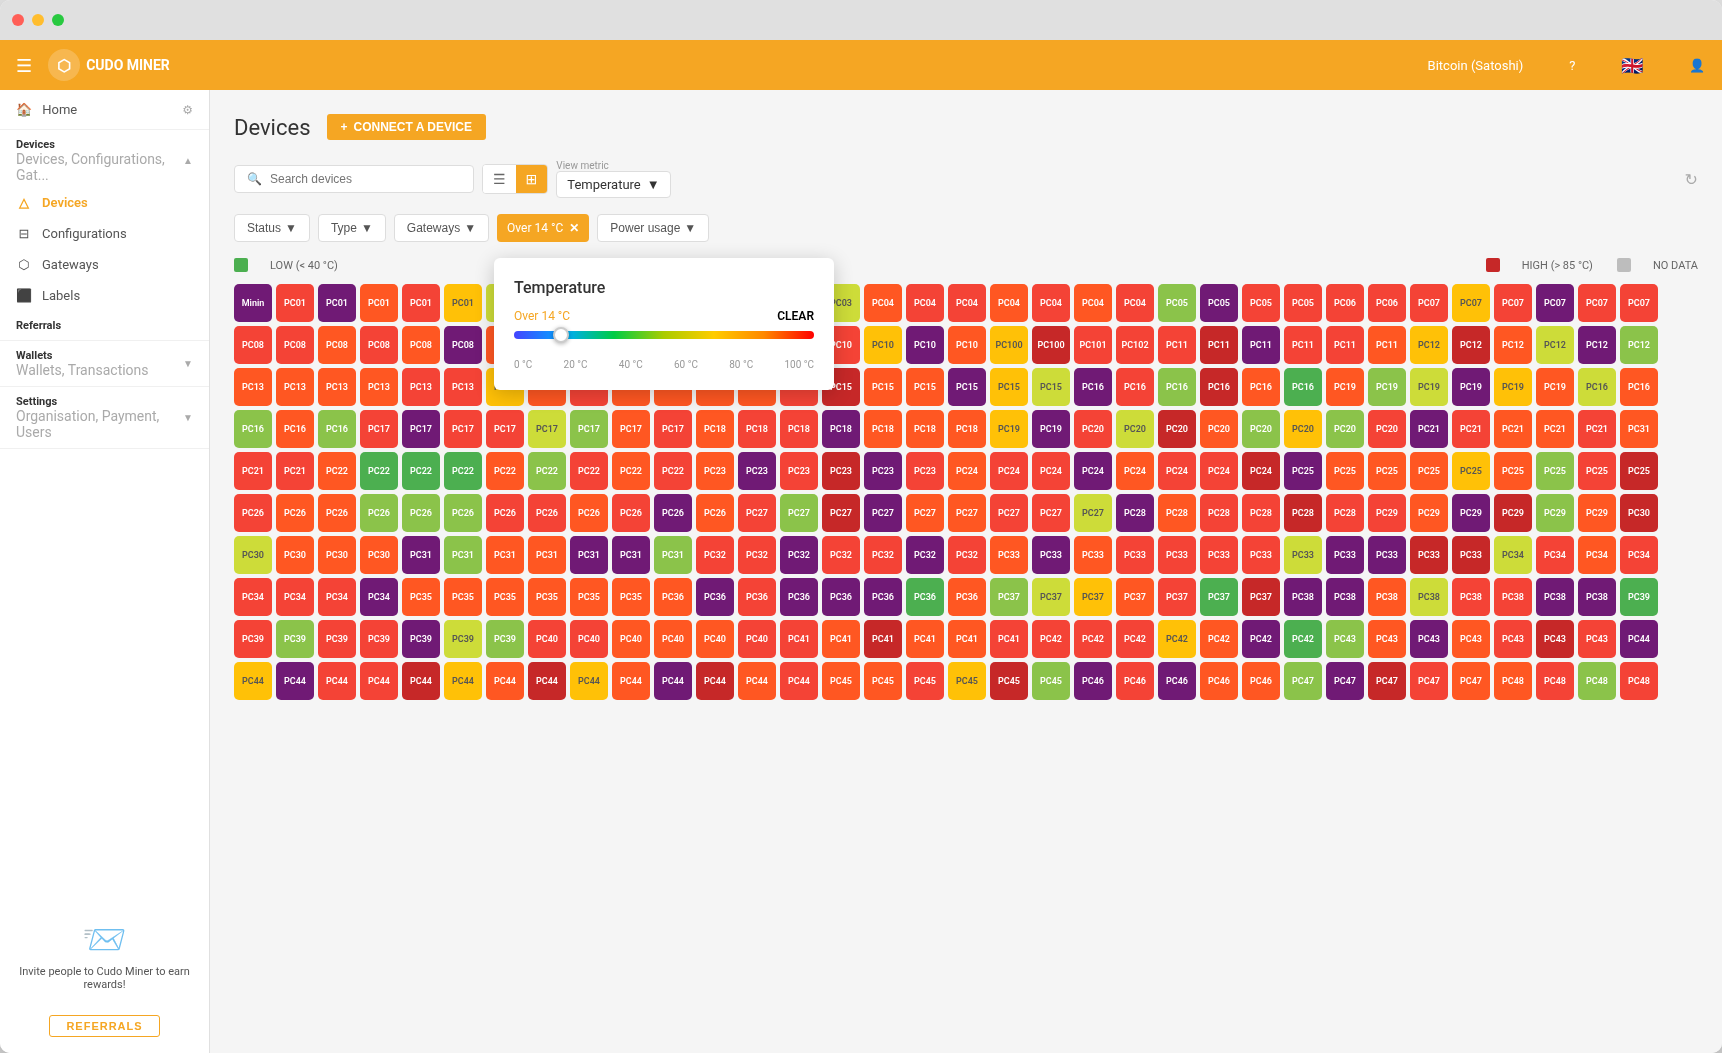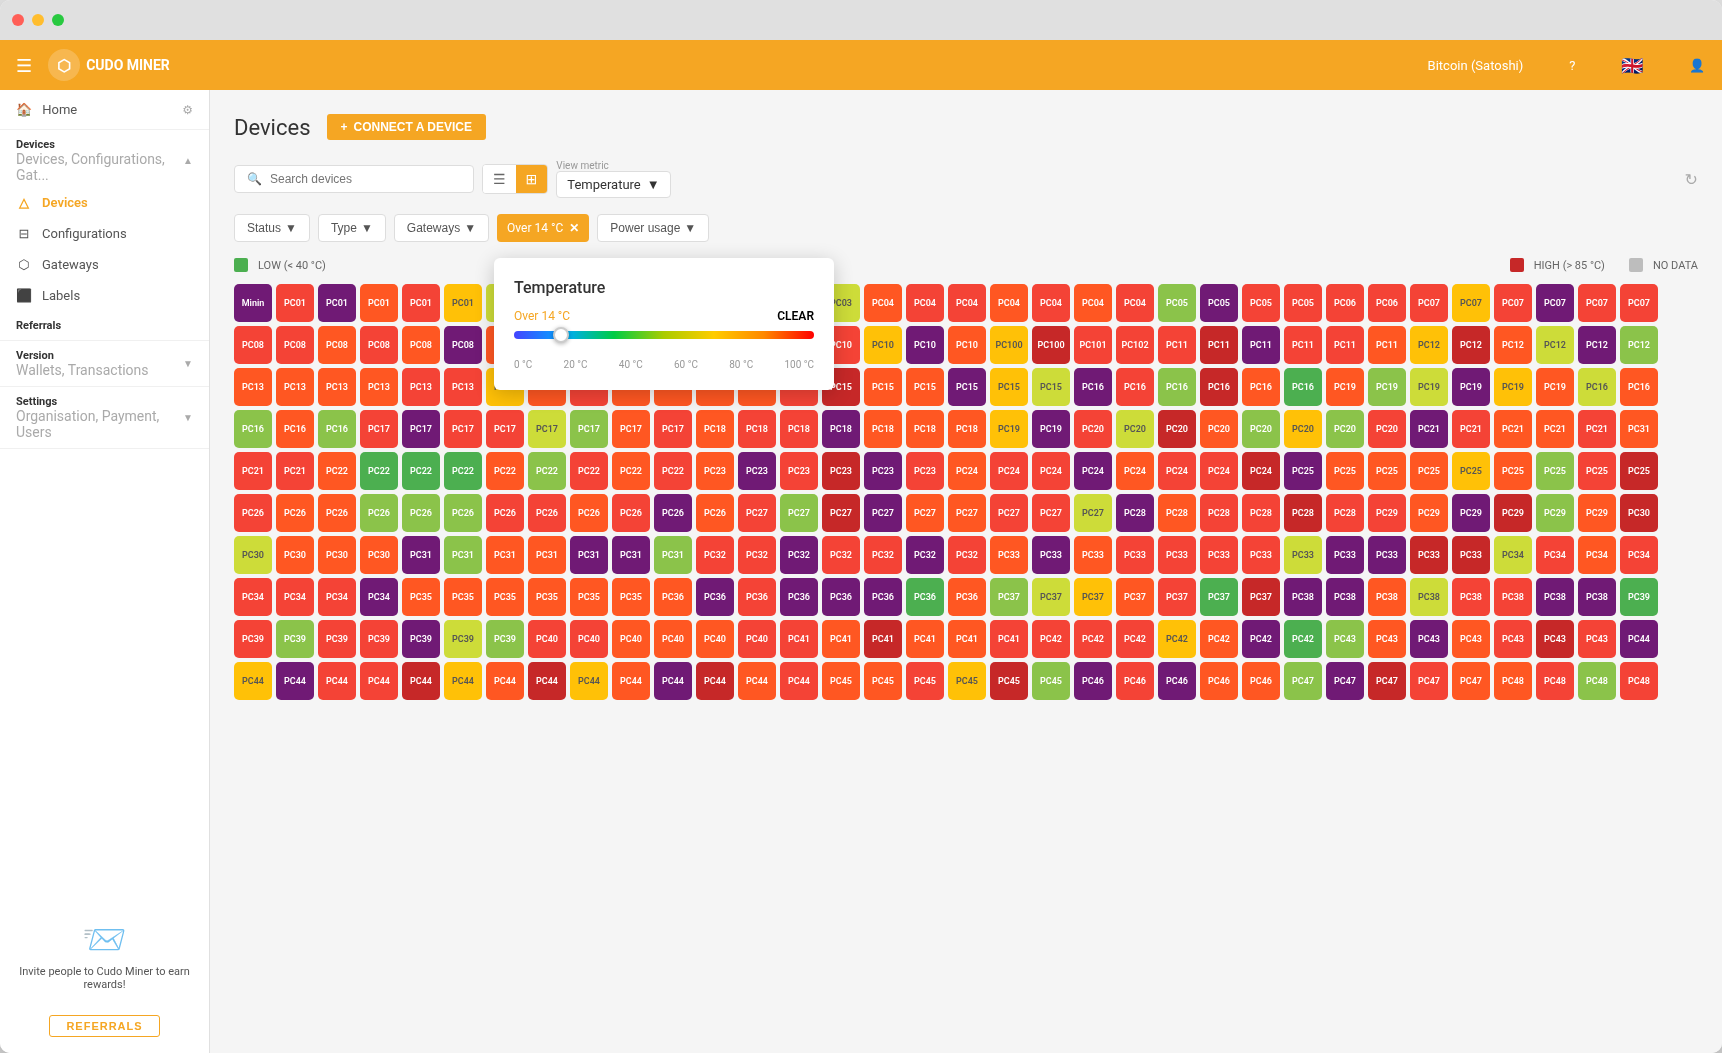--- a/index.html
+++ b/index.html
@@ -65,21 +65,21 @@
     .refresh-btn { margin-left: auto; background: none; border: none; color: #aaa; cursor: pointer; font-size: 16px; }
 
     
     .filter-bar { display: flex; gap: 8px; margin-bottom: 16px; }
     .filter-btn { display: flex; align-items: center; gap: 4px; padding: 6px 12px; border: 1px solid #ddd; border-radius: 4px; background: white; color: #555; font-size: 12px; cursor: pointer; }
     .filter-active { background: #f5a623; color: white; border-color: #f5a623; border-radius: 4px; padding: 6px 10px; font-size: 12px; display: flex; align-items: center; gap: 6px; }
     .filter-active .x { cursor: pointer; font-weight: bold; }
 
     
     .legend { display: flex; align-items: center; gap: 24px; margin-bottom: 12px; }
-    .legend-item { display: flex; align-items: center; gap: 10px; font-size: 11px; color: #666; }
+    .legend-item { display: flex; align-items: center; gap: 22px; font-size: 11px; color: #666; }
     .legend-dot { width: 14px; height: 14px; border-radius: 2px; }
     .legend-spacer { flex: 1; }
 
     
     .popup-overlay { position: relative; }
     .temp-popup { position: absolute; top: 0; left: 260px; z-index: 100; background: white; border-radius: 6px; box-shadow: 0 4px 20px rgba(0,0,0,0.2); padding: 20px; width: 340px; }
     .temp-popup-title { font-size: 16px; font-weight: 500; color: #333; margin-bottom: 12px; }
     .temp-filter-row { display: flex; justify-content: space-between; align-items: center; margin-bottom: 8px; }
     .temp-filter-value { font-size: 12px; color: #f5a623; }
     .temp-clear { font-size: 12px; color: #000000; cursor: pointer; font-weight: 600; }
@@ -167,21 +167,21 @@
         <span class="icon">⬛</span>
         <span>Labels</span>
       </div>
 
       <div style="border-bottom:1px solid #f0f0f0; padding:8px 16px;">
         <div class="sidebar-group-label" style="cursor:pointer;">Referrals</div>
       </div>
 
       <div class="sidebar-group-header wallets-group" style="padding-bottom:8px;border-bottom:1px solid #f0f0f0;">
         <div>
-          <div class="sidebar-group-label" style="cursor:pointer;">Version</div>
+          <div class="sidebar-group-label" style="cursor:pointer;">Wallets</div>
           <div class="sidebar-group-sub">Wallets, Transactions</div>
         </div>
         <span class="chevron">▼</span>
       </div>
 
       <div class="sidebar-group-header settings-group" style="padding-bottom:8px;border-bottom:1px solid #f0f0f0;">
         <div>
           <div class="sidebar-group-label" style="cursor:pointer;">Settings</div>
           <div class="sidebar-group-sub">Organisation, Payment, Users</div>
         </div>

